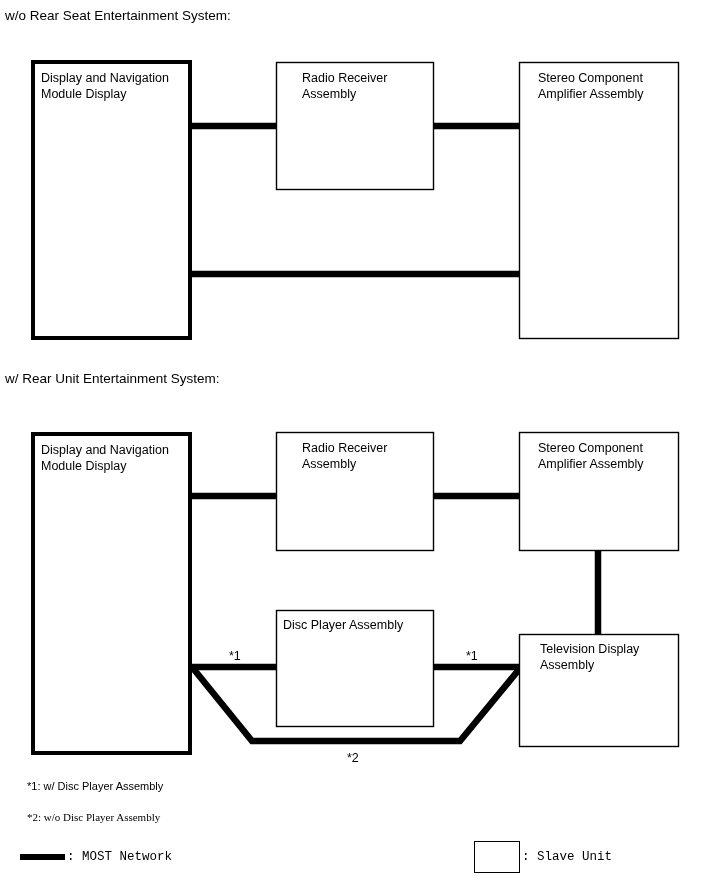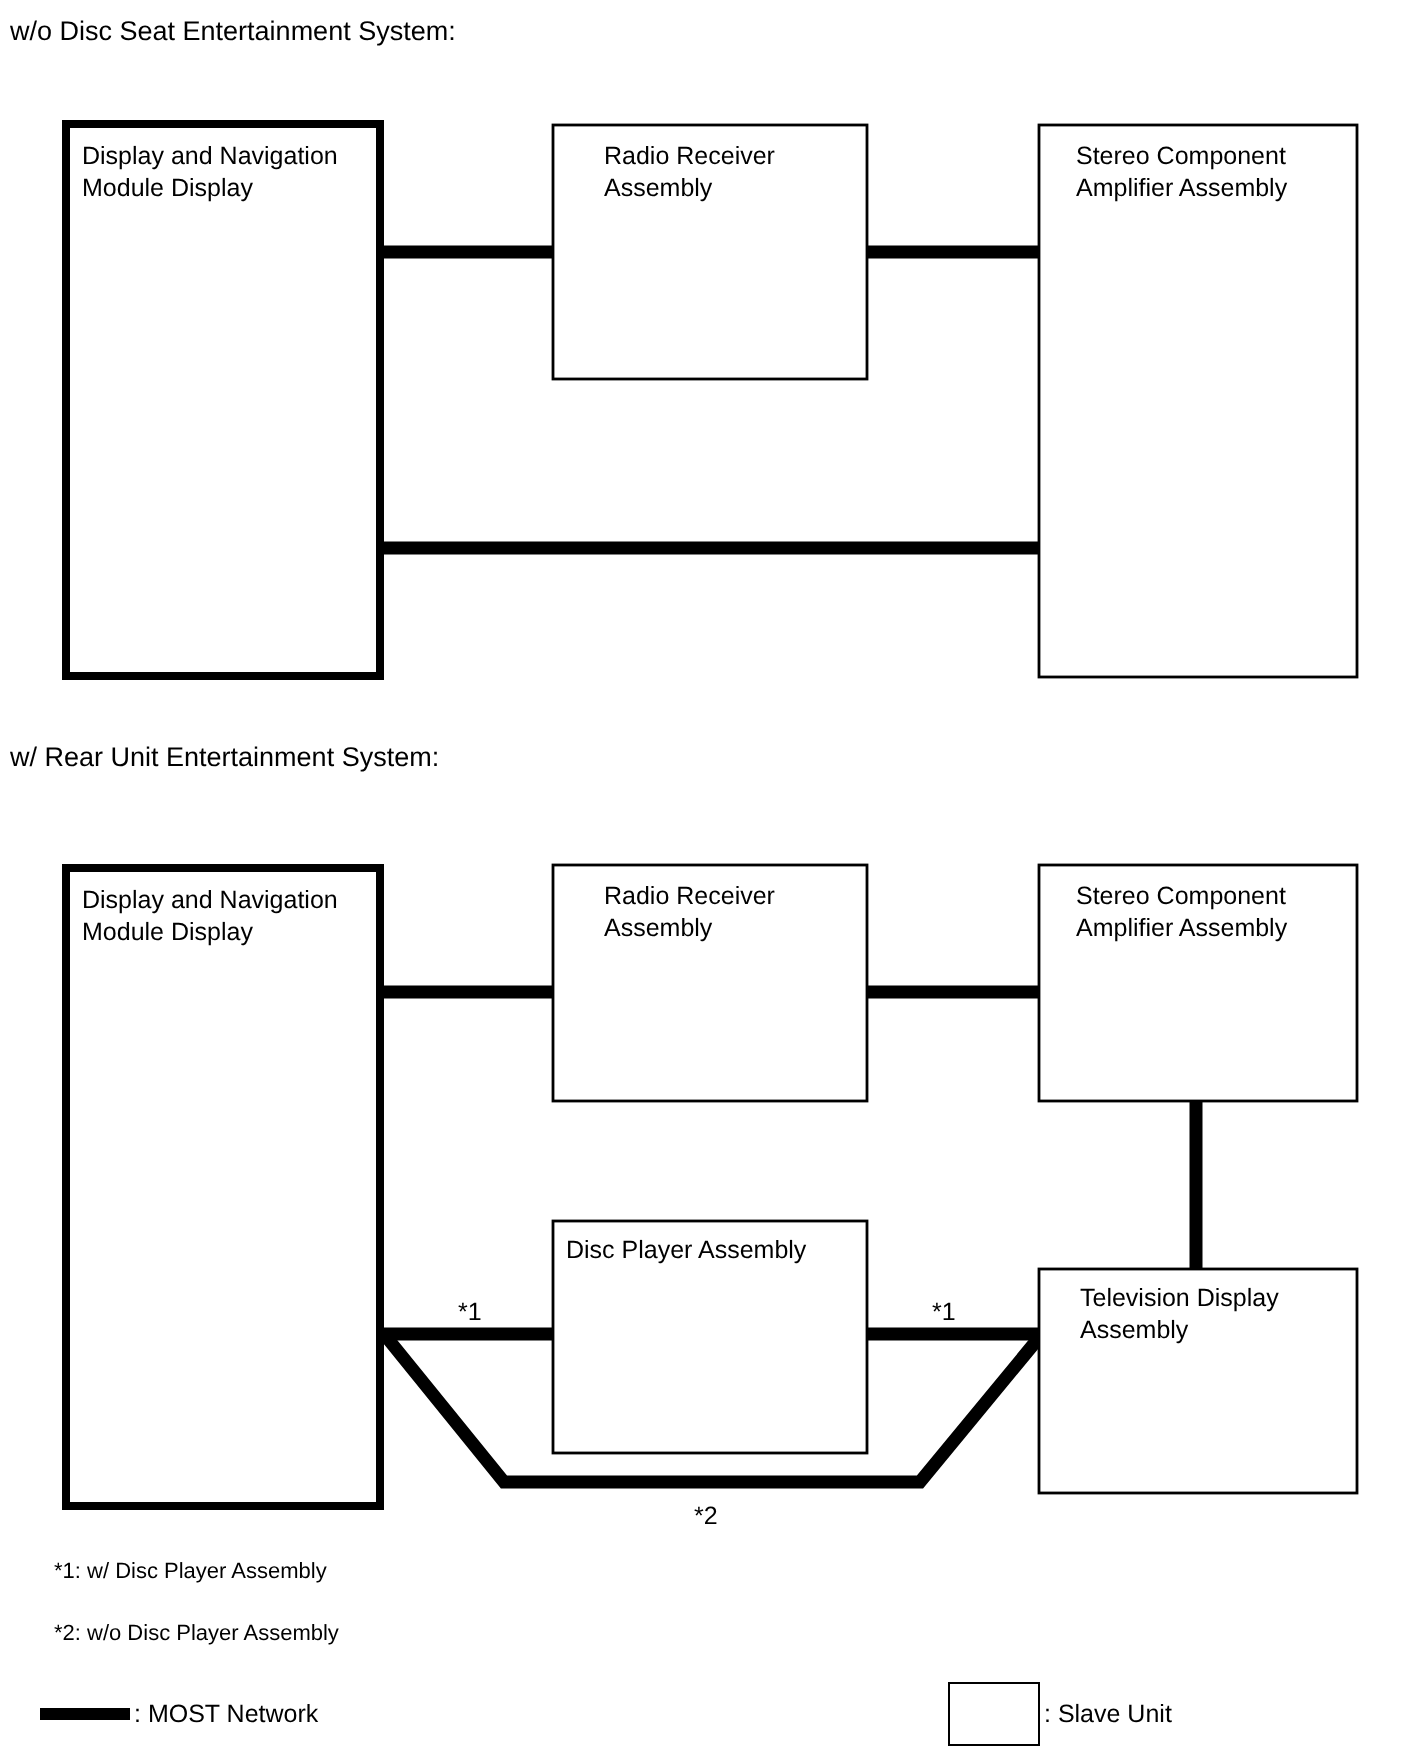--- a/index.html
+++ b/index.html
@@ -65,28 +65,29 @@
     fill: #000000;
   }
 
   .footnote {
     position: absolute;
     font-size: 11px;
     line-height: 15px;
     white-space: nowrap;
   }
   #footnote-1 { left: 27px; top: 779px; }
-  #footnote-2 { left: 27px; top: 810px; }
+  #footnote-2 { left: 27px; top: 810px; font-family: Liberation Serif, serif; }
 
   .legend-row {
     position: absolute;
     left: 0;
     top: 840px;
     width: 596px;
     height: 40px;
+    font-family: Liberation Mono, monospace;
   }
   .legend-item {
     position: absolute;
     display: flex;
     align-items: center;
     height: 34px;
   }
   #legend-most    { left: 20px; top: 0; }
   #legend-master  { left: 261px; top: 0; }
   #legend-slave   { left: 458px; top: 0; padding-left: 16px; }
@@ -117,21 +118,21 @@
     font-size: 12.5px;
     margin-left: 2px;
     white-space: nowrap;
   }
 </style>
 </head>
 <body>
 
 <div class="page">
 
-  <div class="heading" id="heading-wo">w/o Disc Seat Entertainment System:</div>
+  <div class="heading" id="heading-wo">w/o Rear Seat Entertainment System:</div>
 
   <svg class="diagram-svg" id="diagram-without-rse" width="713" height="360" viewBox="0 0 713 360" style="top:0;">
 
     <line class="most-line" x1="190" y1="126" x2="278" y2="126"></line>
 
     <line class="most-line" x1="432" y1="126" x2="521" y2="126"></line>
 
     <line class="most-line" x1="190" y1="274" x2="521" y2="274"></line>
 
     <g>

